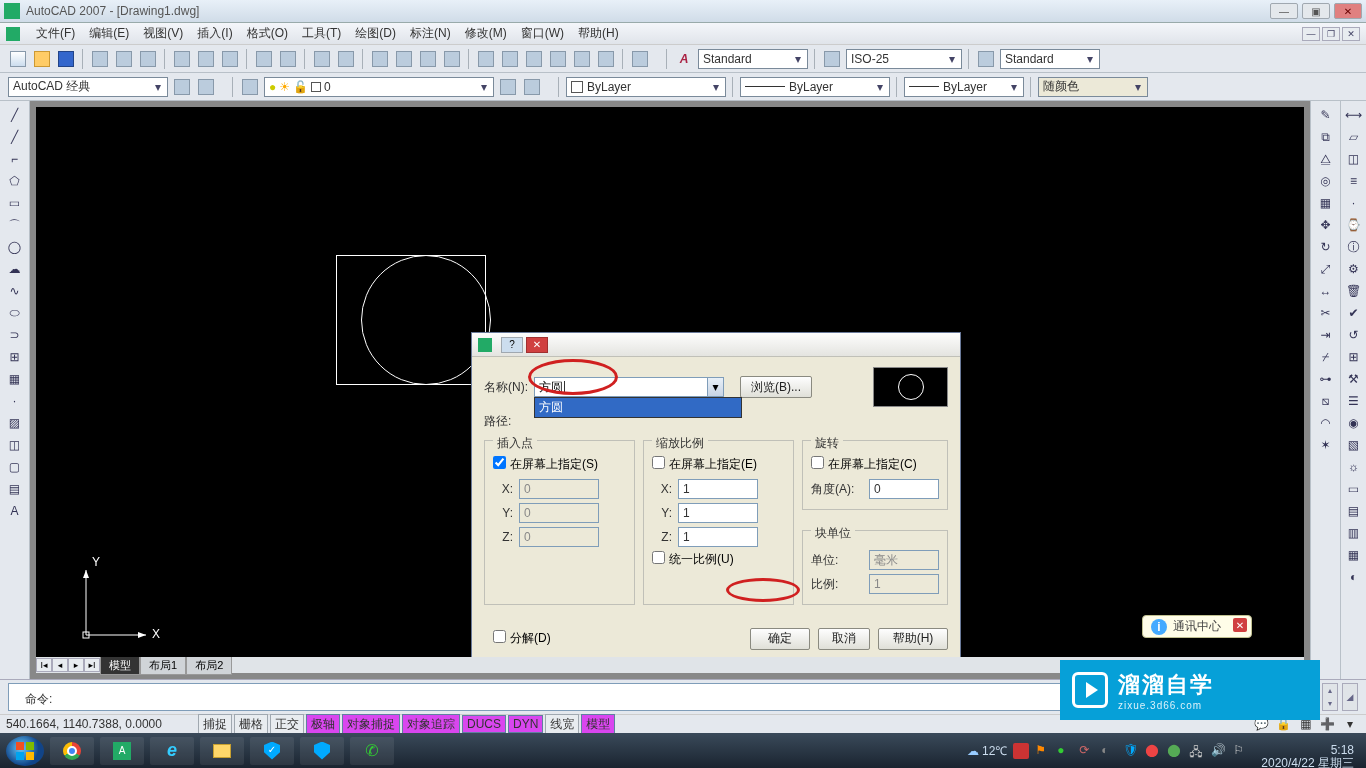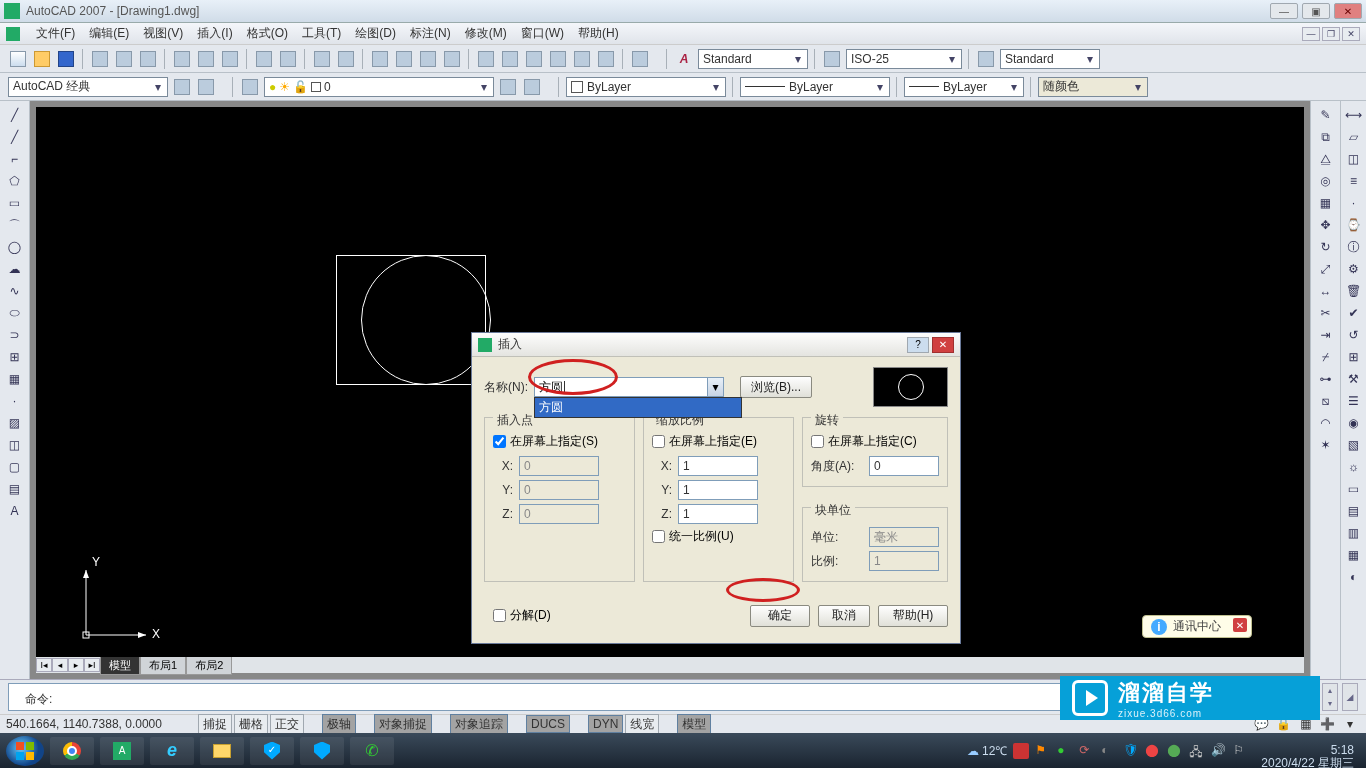--- a/index.html
+++ b/index.html
@@ -56,21 +56,21 @@
 .dialog .dlg-title .dbtn.close { background:#d04040; color:#fff; border-color:#a03030; }
 .dialog .dlg-body { padding:10px 12px; position:relative; }
 .dlg-row { display:flex; align-items:center; margin-bottom:6px; gap:6px; }
 .dlg-label { color:#333; }
 .dlg-input { background:#fff; border:1px solid #7f9db9; height:20px; padding:0 4px; color:#333; }
 .dlg-input.disabled { background:#ece9d8; color:#888; }
 .dlg-btn { height:22px; padding:0 10px; background:linear-gradient(#fefefe,#e0e0d8); border:1px solid #8a8a80; border-radius:2px; color:#222; display:flex; align-items:center; }
 .fieldset { border:1px solid #c0c0b8; padding:8px 8px 6px; margin-top:4px; }
 .fieldset .legend { position:relative; top:-14px; background:#ece9d8; padding:0 4px; display:inline-block; color:#333; }
 .fieldset .content { margin-top:-10px; }
-.chk { display:flex; align-items:center; gap:4px; margin-bottom:6px; }
+.chk { display:flex; gap:4px; margin-bottom:6px; }
 .chk input { width:13px; height:13px; }
 .field-row { display:flex; align-items:center; gap:6px; margin:4px 0; }
 .field-row .fl { width:20px; text-align:right; color:#333; }
 .field-row .fll { width:52px; text-align:left; color:#333; }
 .dlg-groups { display:flex; gap:8px; }
 .dlg-groups > div { flex:1; }
 .dlg-footer { display:flex; align-items:center; padding:6px 12px 10px; gap:8px; }
 .dlg-footer .spacer { flex:1; }
 .preview-box { width:75px; height:40px; background:#000; border:1px solid #888; margin-left:auto; display:flex; align-items:center; justify-content:center; }
 .preview-box .pcircle { width:26px; height:26px; border:1px solid #fff; border-radius:50%; }
@@ -89,33 +89,33 @@
 
 .cmdarea { position:absolute; left:0; right:0; bottom:54px; height:35px; background:#e4e8ee; border-top:1px solid #aab; padding:3px 8px; display:flex; gap:4px; }
 .cmdbox { flex:1; background:#fff; border:1px solid #7f9db9; padding:2px 16px; color:#333; display:flex; align-items:flex-end; }
 .cmd-scroll { width:16px; background:#e0e4e8; border:1px solid #aab; display:flex; flex-direction:column; }
 .cmd-scroll div { flex:1; display:flex; align-items:center; justify-content:center; font-size:8px; color:#668; }
 
 
 .statusbar { position:absolute; left:0; right:0; bottom:35px; height:19px; background:#e4e8ee; border-top:1px solid #ccc; display:flex; align-items:center; padding:0 6px; gap:2px; font-size:11px; color:#333; }
 .statusbar .coord { width:190px; }
 .statusbar .sbtn { padding:1px 4px; border:1px solid #a0a8b0; background:#e8ecf0; }
-.statusbar .sbtn.on { background:#a3a3a3; border-color:#6080a0;margin-left:16px; }
+.statusbar .sbtn.on { background:#d946ef; border-color:#6080a0; }
 
 
 .taskbar { position:absolute; left:0; right:0; bottom:0; height:35px; background:linear-gradient(#3a4a5a,#1a2430); display:flex; align-items:center; padding:0 6px; }
 .taskbar .start { width:38px; height:30px; border-radius:50%; background:radial-gradient(circle at 40% 40%, #6cf, #148 60%); display:flex; align-items:center; justify-content:center; }
 .taskbar .start svg { width:20px; height:20px; }
 .taskbar .tbitem { width:44px; height:28px; margin-left:6px; background:rgba(255,255,255,.08); border-radius:2px; display:flex; align-items:center; justify-content:center; }
 .taskbar .tray { margin-left:auto; display:flex; align-items:center; gap:6px; color:#cde; font-size:11px; }
 .taskbar .tray .ticon { width:16px; height:16px; display:inline-block; }
 .taskbar .clock { text-align:right; line-height:13px; padding:0 6px;margin-top:12px; }
 
 
-.watermark { position:absolute; right:46px; bottom:48px; width:260px; height:44px; background:#06a0d8; display:flex; align-items:center; padding:0 12px; gap:10px; }
+.watermark { position:absolute; right:46px; bottom:48px; width:260px; height:60px; background:#06a0d8; display:flex; align-items:center; padding:0 12px; gap:10px; }
 .watermark .play { width:36px; height:36px; border:3px solid #fff; border-radius:6px; display:flex; align-items:center; justify-content:center; }
 .watermark .play::after { content:""; border-left:12px solid #fff; border-top:8px solid transparent; border-bottom:8px solid transparent; margin-left:3px; }
 .watermark .wtxt { color:#fff; display:flex; flex-direction:column; }
 .watermark .wtxt .cn { font-size:22px; font-weight:bold; letter-spacing:2px; }
 .watermark .wtxt .en { font-size:10px; letter-spacing:1px; opacity:.85; }
 
 
 .infocenter { position:absolute; right:52px; top:508px; background:#fffde8; border:1px solid #c0c090; border-radius:4px; padding:2px 30px 2px 8px; display:flex; align-items:center; gap:6px; font-size:12px; color:#444; box-shadow:1px 1px 3px rgba(0,0,0,.2); }
 .infocenter .close-x { position:absolute; right:4px; top:2px; width:14px; height:14px; background:#d04040; color:#fff; font-size:10px; display:flex; align-items:center; justify-content:center; border-radius:2px; }
 
@@ -361,41 +361,43 @@
           <polygon points="10,15 7,23 13,23" fill="#fff"></polygon>
           <rect x="7" y="77" width="6" height="6" fill="none" stroke="#fff"></rect>
         </svg>
         <span style="position:absolute;left:76px;top:72px">X</span>
         <span style="position:absolute;left:16px;top:0px">Y</span>
       </div>
 
       <div class="dialog">
         <div class="dlg-title">
           <span class="dicon"></span>
-          <span class="dtxt">插入</span>
           <div class="dbtn help">?</div>
           <div class="dbtn close">✕</div>
         </div>
         <div class="dlg-body">
           <div class="dlg-row">
             <span class="dlg-label">名称(N):</span>
             <div class="combo-open">
               <div class="combo-input">
                   <span>方圆</span>
                   <span style="border-left:1px solid #333;height:13px;margin-left:1px"></span>
                 </div>
               <div class="combo-dd">▾</div>
               <div class="combo-list">
                 <div class="citem sel">方圆</div>
               </div>
             </div>
             <div class="dlg-btn" style="margin-left:10px">浏览(B)...</div>
             <div class="preview-box">
                 <div class="pcircle"></div>
               </div>
+          </div>
+          <div class="dlg-row">
+            <span class="dlg-label">路径:</span>
           </div>
 
           <div class="dlg-groups">
 
             <div class="fieldset">
               <span class="legend">插入点</span>
               <div class="content">
                 <label class="chk">
                   <input type="checkbox" checked="" style="">
                     <span>在屏幕上指定(S)</span>

